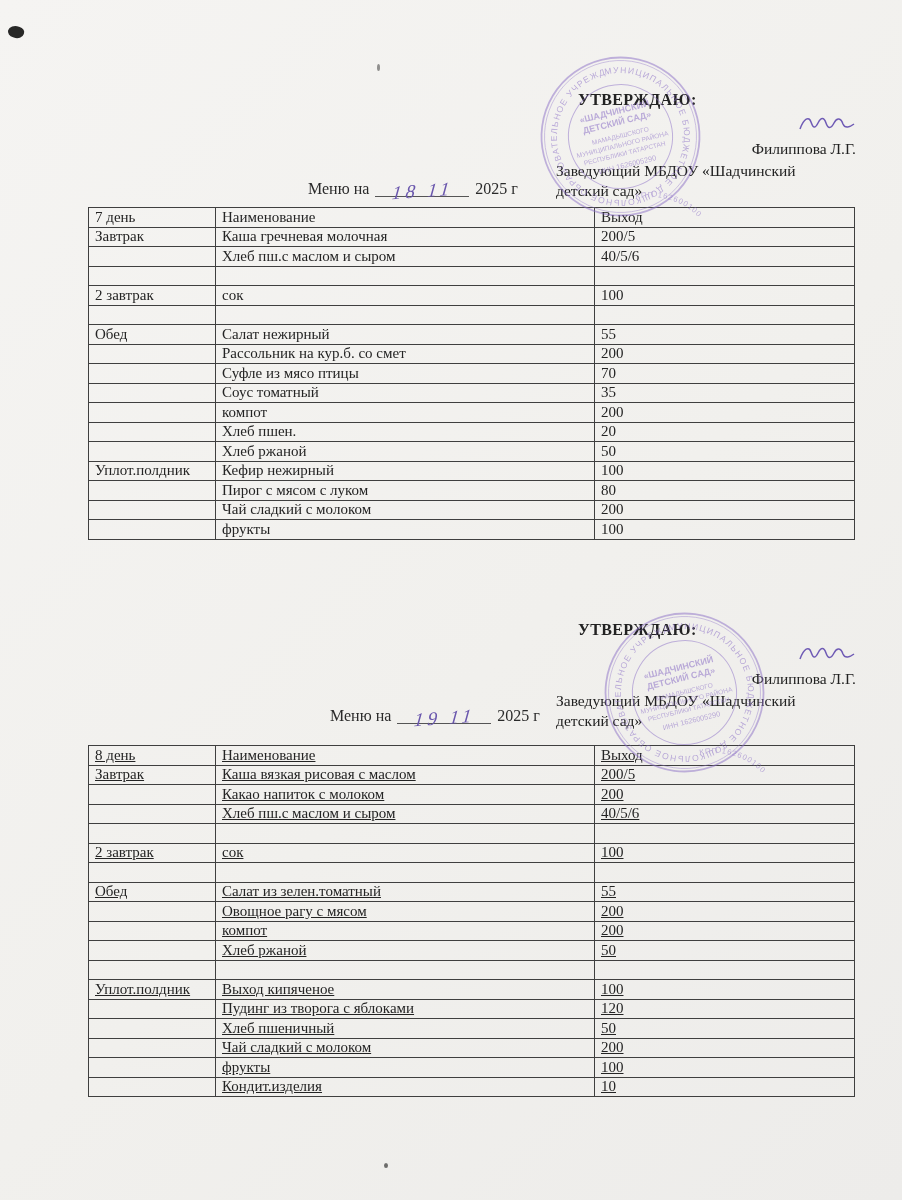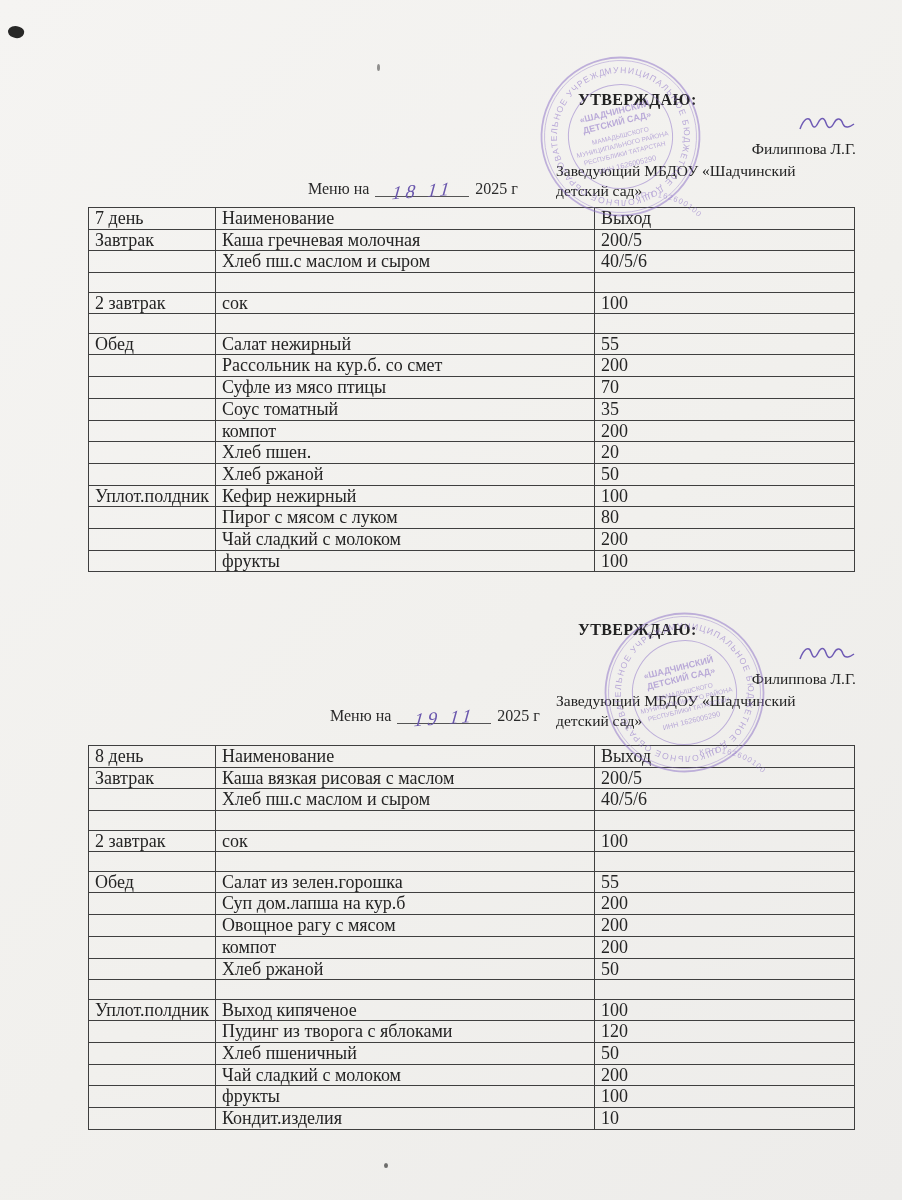--- a/index.html
+++ b/index.html
@@ -27,21 +27,21 @@
     display:inline-block; min-width:94px; height:20px; margin:0 6px;
     border-bottom:1.2px solid #555; text-align:center; vertical-align:baseline;
   }
   .handwriting {
     color:var(--ink); font-style:italic; font-size:19px; letter-spacing:4px;
     display:inline-block; transform:rotate(-4deg) skewX(-10deg); position:relative; top:3px;
   }
 
   .menu-table {
     position:absolute; border-collapse:collapse; table-layout:fixed;
-    width:766px; font-size:18px; color:#242424;
+    width:766px; font-size:15px; color:#242424;
   }
   .menu-table th, .menu-table td {
     border:1px solid var(--line); height:19.5px; padding:0 6px;
     text-align:left; font-weight:normal; vertical-align:middle;
     white-space:nowrap; overflow:hidden; line-height:1.15;
   }
 </style>
 </head>
 <body>
 
@@ -215,68 +215,68 @@
           <text x="82.5" y="93" text-anchor="middle" font-size="6.6">МУНИЦИПАЛЬНОГО РАЙОНА</text>
           <text x="82.5" y="102" text-anchor="middle" font-size="6.6">РЕСПУБЛИКИ ТАТАРСТАН</text>
           <text x="82.5" y="114" text-anchor="middle" font-size="7.4">ИНН 1626005290</text>
         </g>
       </svg></div>
 
   <div class="menu-title" style="left:330px; top:704px;">
     <span>Меню на</span><span class="date-line"><span class="handwriting">19 11</span></span><span>2025 г</span>
   </div>
 
-  <table class="menu-table" id="table2" style="left:88px; top:745px;">
+  <table class="menu-table" id="table2" style="left:88px; top:745px;text-decoration:underline;">
     <colgroup>
         <col style="width:127px">
         <col style="width:379px">
         <col style="width:260px">
       </colgroup>
     <thead>
       <tr>
         <th>8 день</th>
         <th>Наименование</th>
         <th>Выход</th>
       </tr>
     </thead>
     <tbody>
         <tr>
           <td>Завтрак</td>
           <td>Каша вязкая рисовая с маслом</td>
           <td>200/5</td>
         </tr>
         <tr>
           <td></td>
+          <td>Какао напиток с молоком</td>
+          <td>200</td>
+        </tr>
+        <tr>
+          <td></td>
           <td>Хлеб пш.с маслом и сыром</td>
           <td>40/5/6</td>
         </tr>
         <tr>
           <td></td>
           <td></td>
           <td></td>
         </tr>
         <tr>
           <td>2 завтрак</td>
           <td>сок</td>
           <td>100</td>
         </tr>
         <tr>
           <td></td>
           <td></td>
           <td></td>
         </tr>
         <tr>
           <td>Обед</td>
-          <td>Салат из зелен.горошка</td>
+          <td>Салат из зелен.томатный</td>
           <td>55</td>
-        </tr>
-        <tr>
-          <td></td>
-          <td>Суп дом.лапша на кур.б</td>
-          <td>200</td>
         </tr>
         <tr>
           <td></td>
           <td>Овощное рагу с мясом</td>
           <td>200</td>
         </tr>
         <tr>
           <td></td>
           <td>компот</td>
           <td>200</td>

